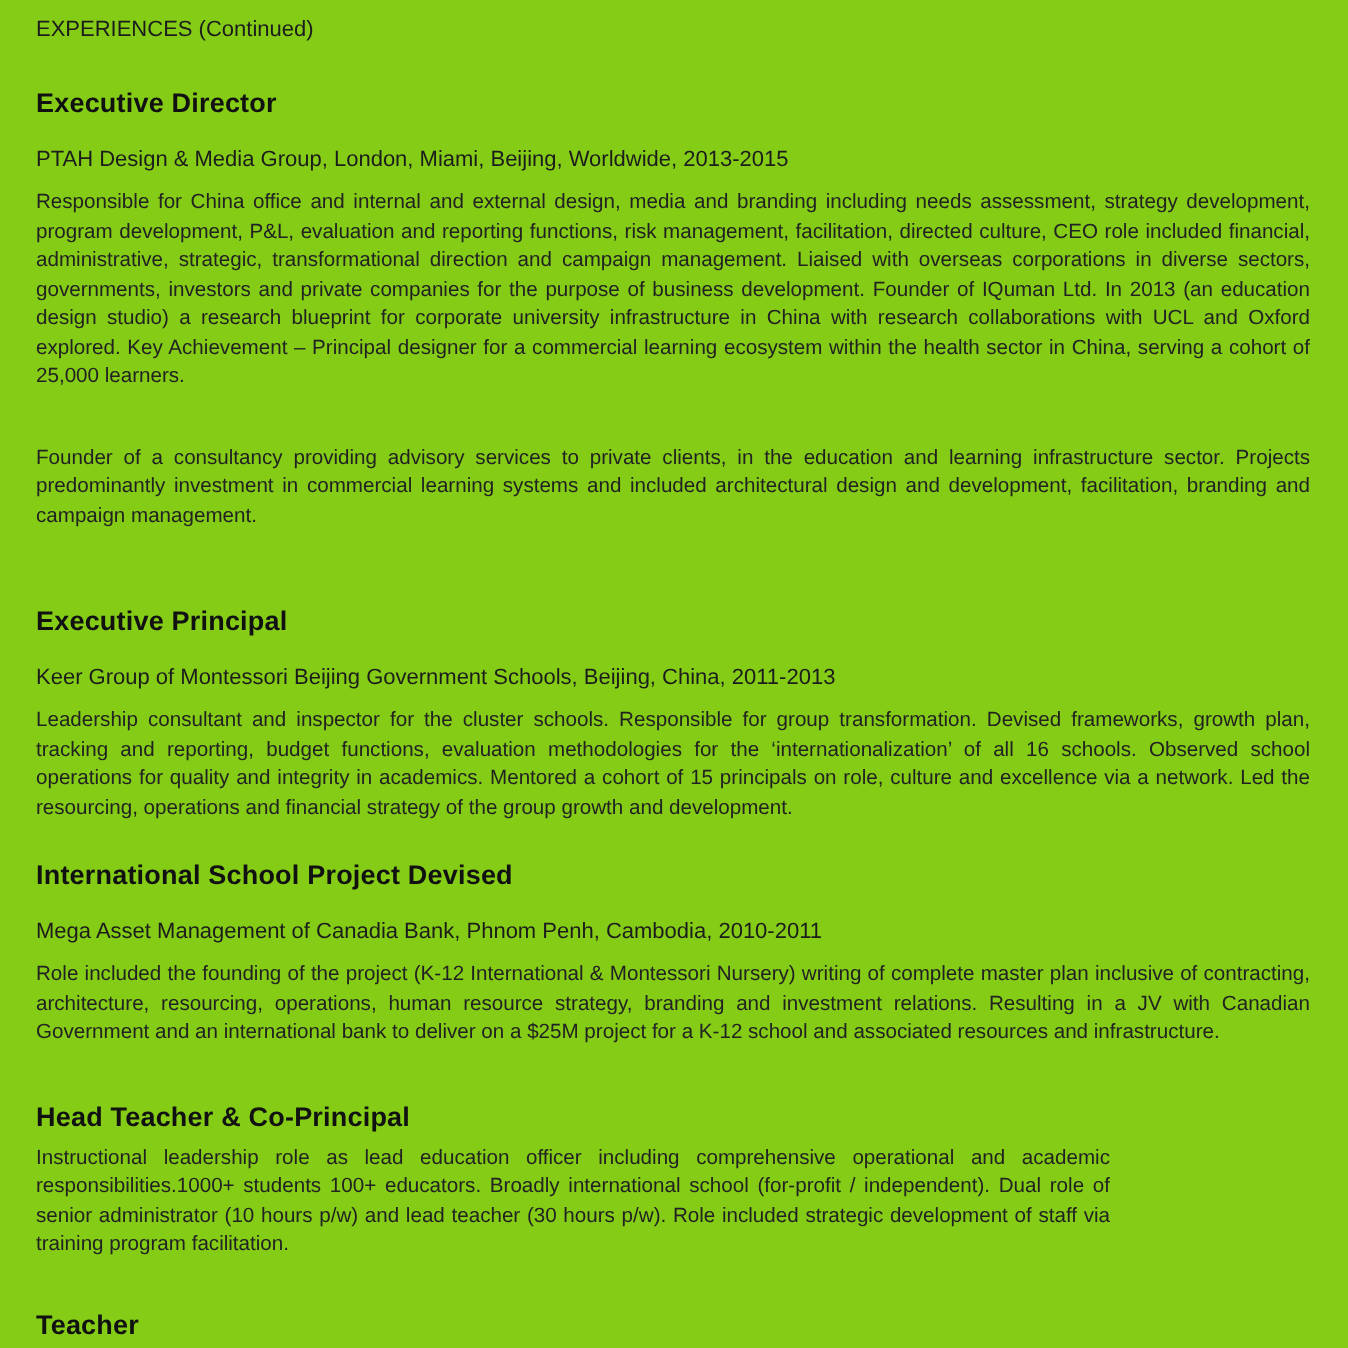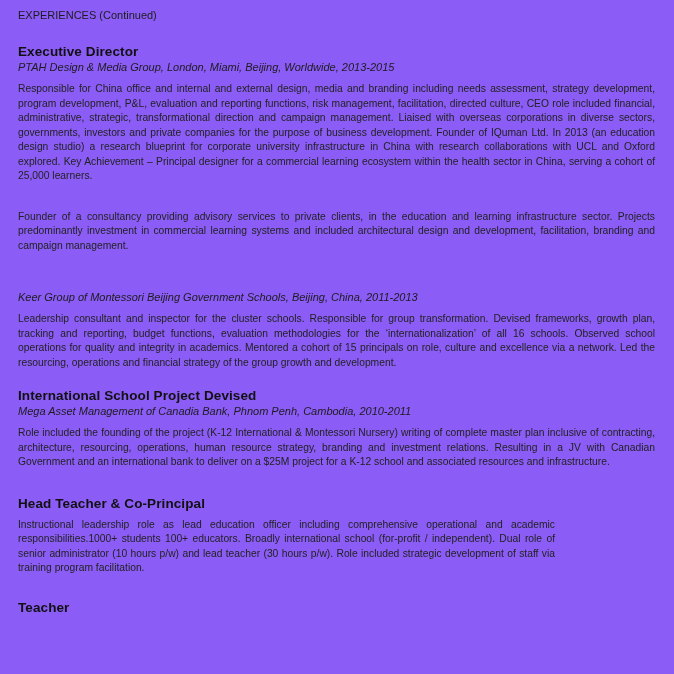--- a/index.html
+++ b/index.html
@@ -4,21 +4,21 @@
 <style>
   html, body {
     margin: 0;
     padding: 0;
     background: #ffffff;
   }
   .page {
     position: relative;
     width: 674px;
     height: 674px;
-    background: #8b5cf6;
+    background: #84cc16;
     overflow: hidden;
     box-sizing: border-box;
     padding: 8px 19px 0 18px;
     font-family: "Liberation Sans", "DejaVu Sans", sans-serif;
     color: #1c1c1c;
     -webkit-font-smoothing: antialiased;
   }
   .doc-header {
     font-size: 11px;
     line-height: 14px;
@@ -27,25 +27,24 @@
   .section { }
   .section .title {
     margin: 0;
     font-size: 13.5px;
     line-height: 15px;
     font-weight: bold;
     color: #111111;
     letter-spacing: 0.1px;
   }
   .section .subtitle {
-    margin-top: 1px;
+    margin-top: 14px;
     font-size: 11px;
     line-height: 15px;
     color: #1c1c1c;
-    font-style: italic;
   }
   .section .body-text {
     margin: 7px 0 0 0;
     font-size: 10.3px;
     line-height: 14.5px;
     text-align: justify;
     color: #222222;
     width: 637px;
   }
   .section .body-text.narrow {
@@ -69,20 +68,21 @@
     <h2 class="title">Executive Director</h2>
     <div class="subtitle">PTAH Design &amp; Media Group, London, Miami, Beijing, Worldwide, 2013-2015</div>
     <p class="body-text">Responsible for China office and internal and external design, media and branding including needs assessment, strategy development, program development, P&amp;L, evaluation and reporting functions, risk management, facilitation, directed culture, CEO role included financial, administrative, strategic, transformational direction and campaign management. Liaised with overseas corporations in diverse sectors, governments, investors and private companies for the purpose of business development. Founder of IQuman Ltd. In 2013 (an education design studio) a research blueprint for corporate university infrastructure in China with research collaborations with UCL and Oxford explored. Key Achievement – Principal designer for a commercial learning ecosystem within the health sector in China, serving a cohort of 25,000 learners.</p>
   </section>
 
   <section class="section s2">
     <p class="body-text">Founder of a consultancy providing advisory services to private clients, in the education and learning infrastructure sector. Projects predominantly investment in commercial learning systems and included architectural design and development, facilitation, branding and campaign management.</p>
   </section>
 
   <section class="section s3">
+    <h2 class="title">Executive Principal</h2>
     <div class="subtitle">Keer Group of Montessori Beijing Government Schools, Beijing, China, 2011-2013</div>
     <p class="body-text">Leadership consultant and inspector for the cluster schools. Responsible for group transformation. Devised frameworks, growth plan, tracking and reporting, budget functions, evaluation methodologies for the ‘internationalization’ of all 16 schools. Observed school operations for quality and integrity in academics. Mentored a cohort of 15 principals on role, culture and excellence via a network. Led the resourcing, operations and financial strategy of the group growth and development.</p>
   </section>
 
   <section class="section s4">
     <h2 class="title">International School Project Devised</h2>
     <div class="subtitle">Mega Asset Management of Canadia Bank, Phnom Penh, Cambodia, 2010-2011</div>
     <p class="body-text">Role included the founding of the project (K-12 International &amp; Montessori Nursery) writing of complete master plan inclusive of contracting, architecture, resourcing, operations, human resource strategy, branding and investment relations. Resulting in a JV with Canadian Government and an international bank to deliver on a $25M project for a K-12 school and associated resources and infrastructure.</p>
   </section>
 

